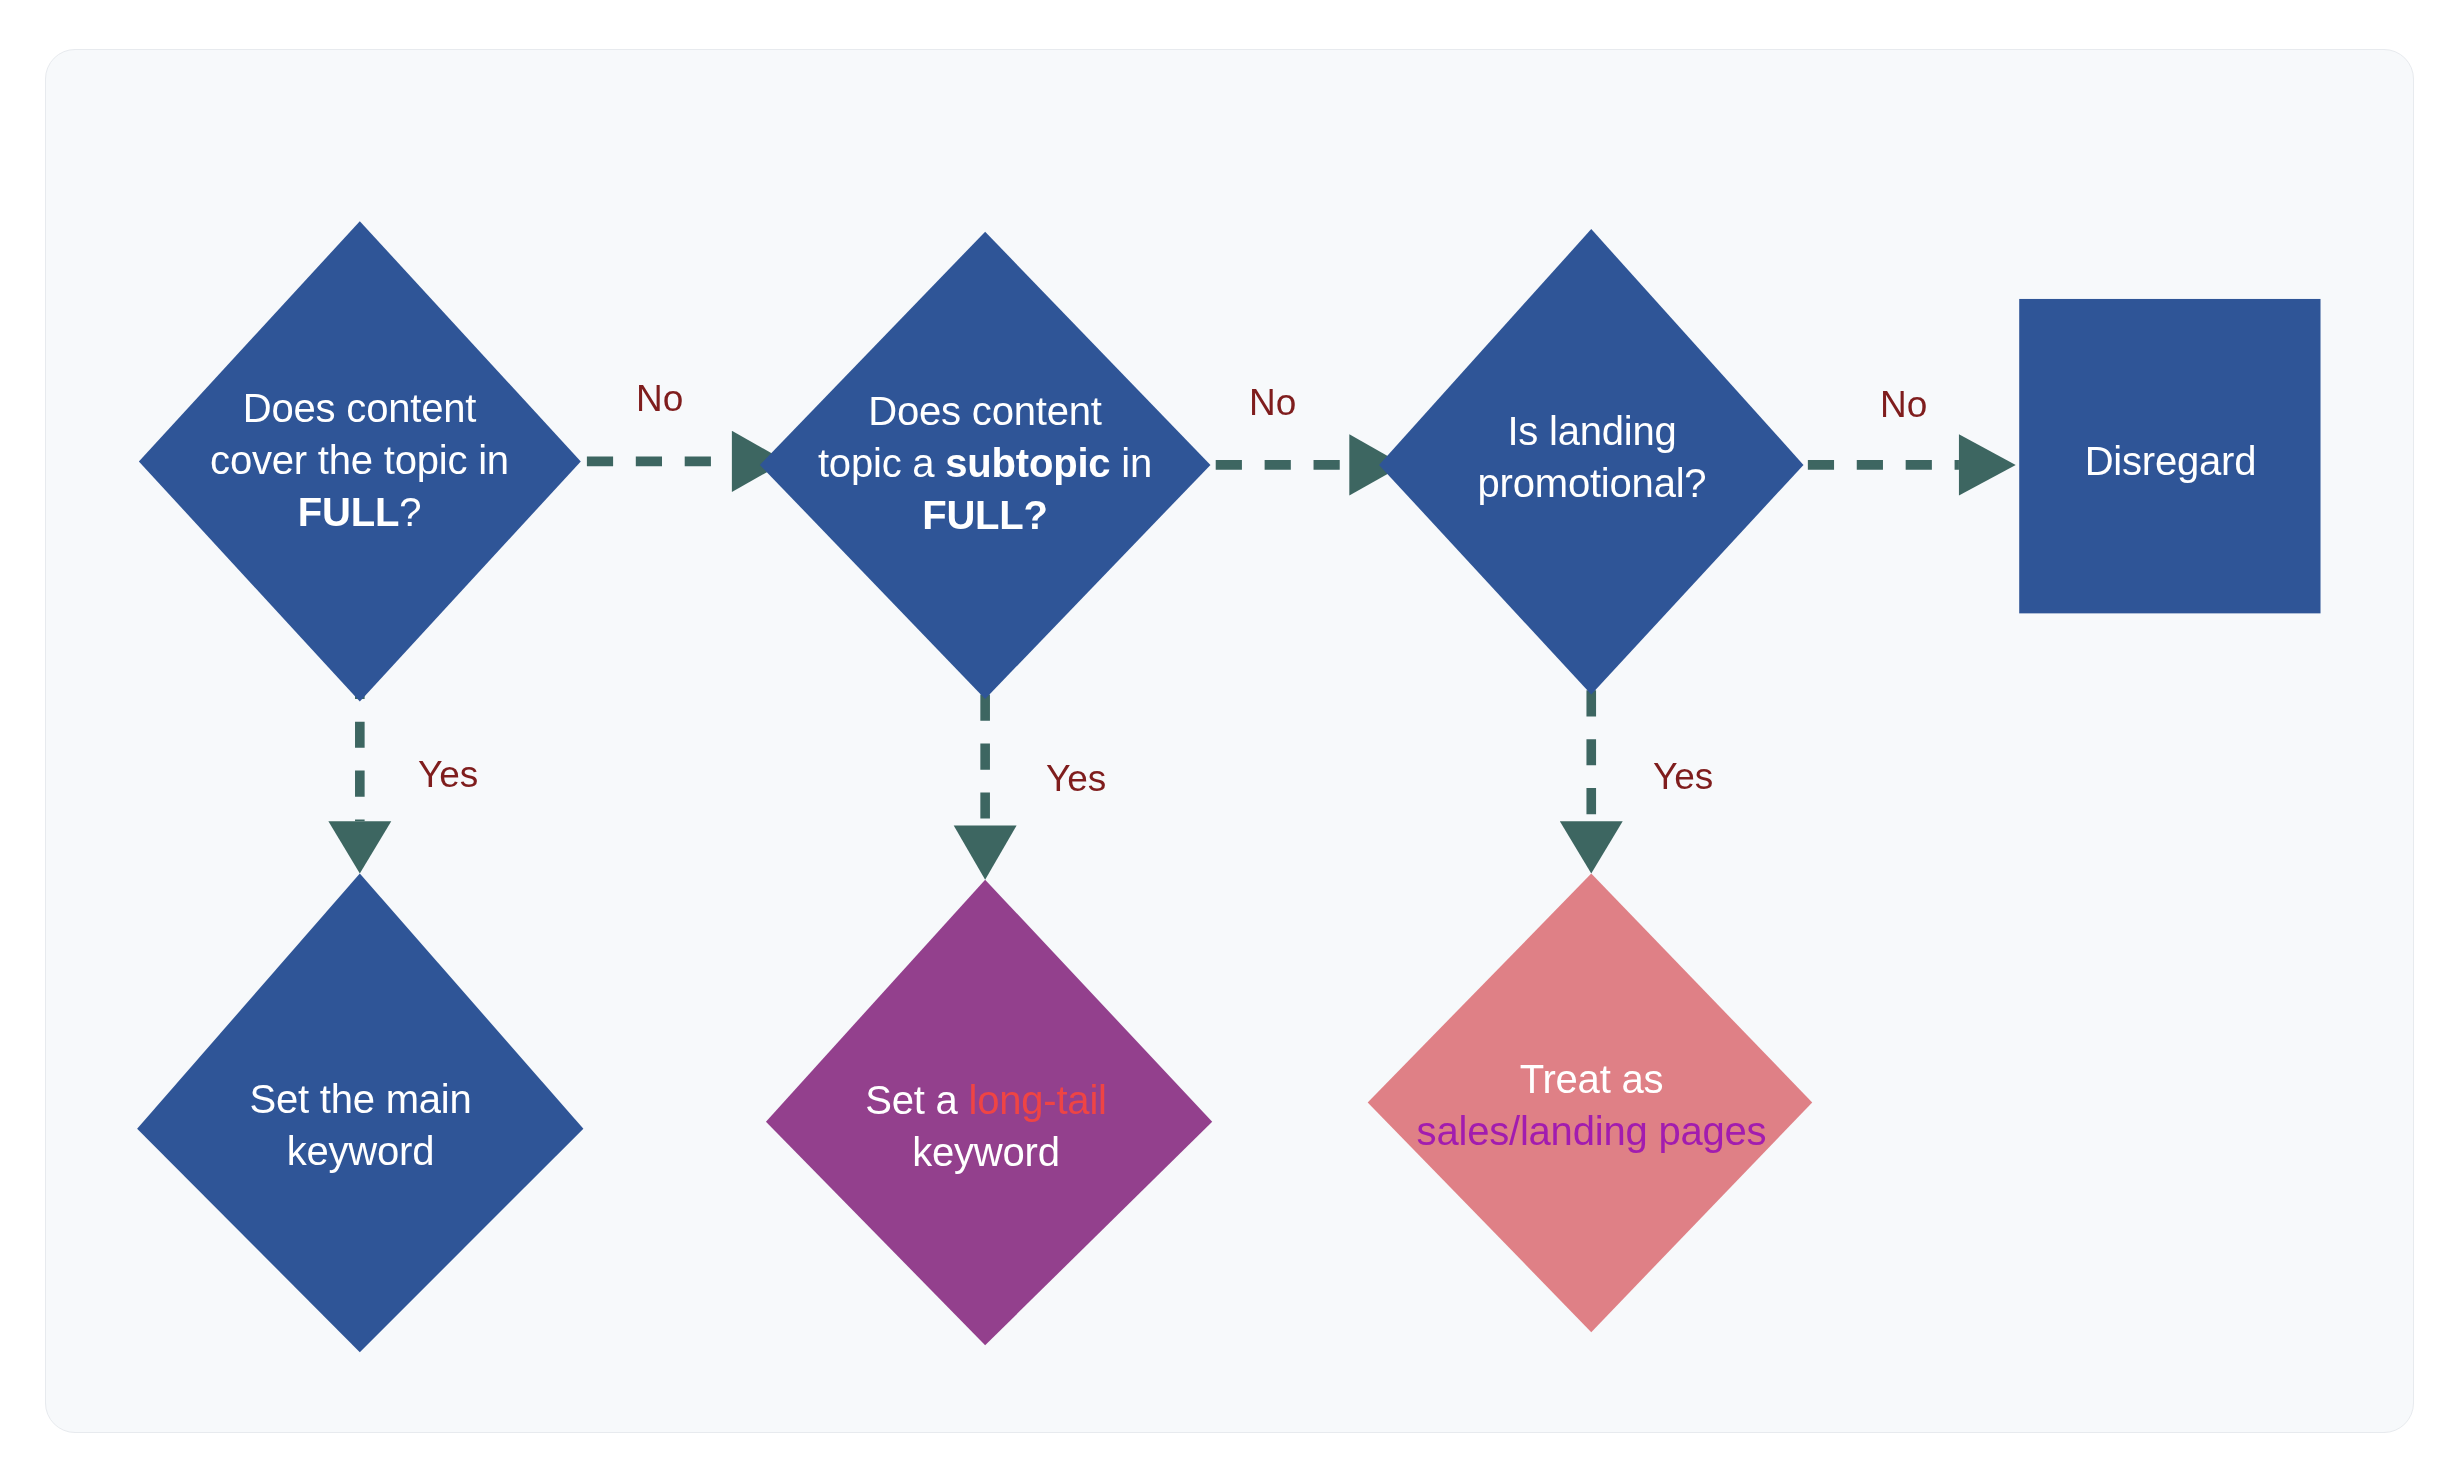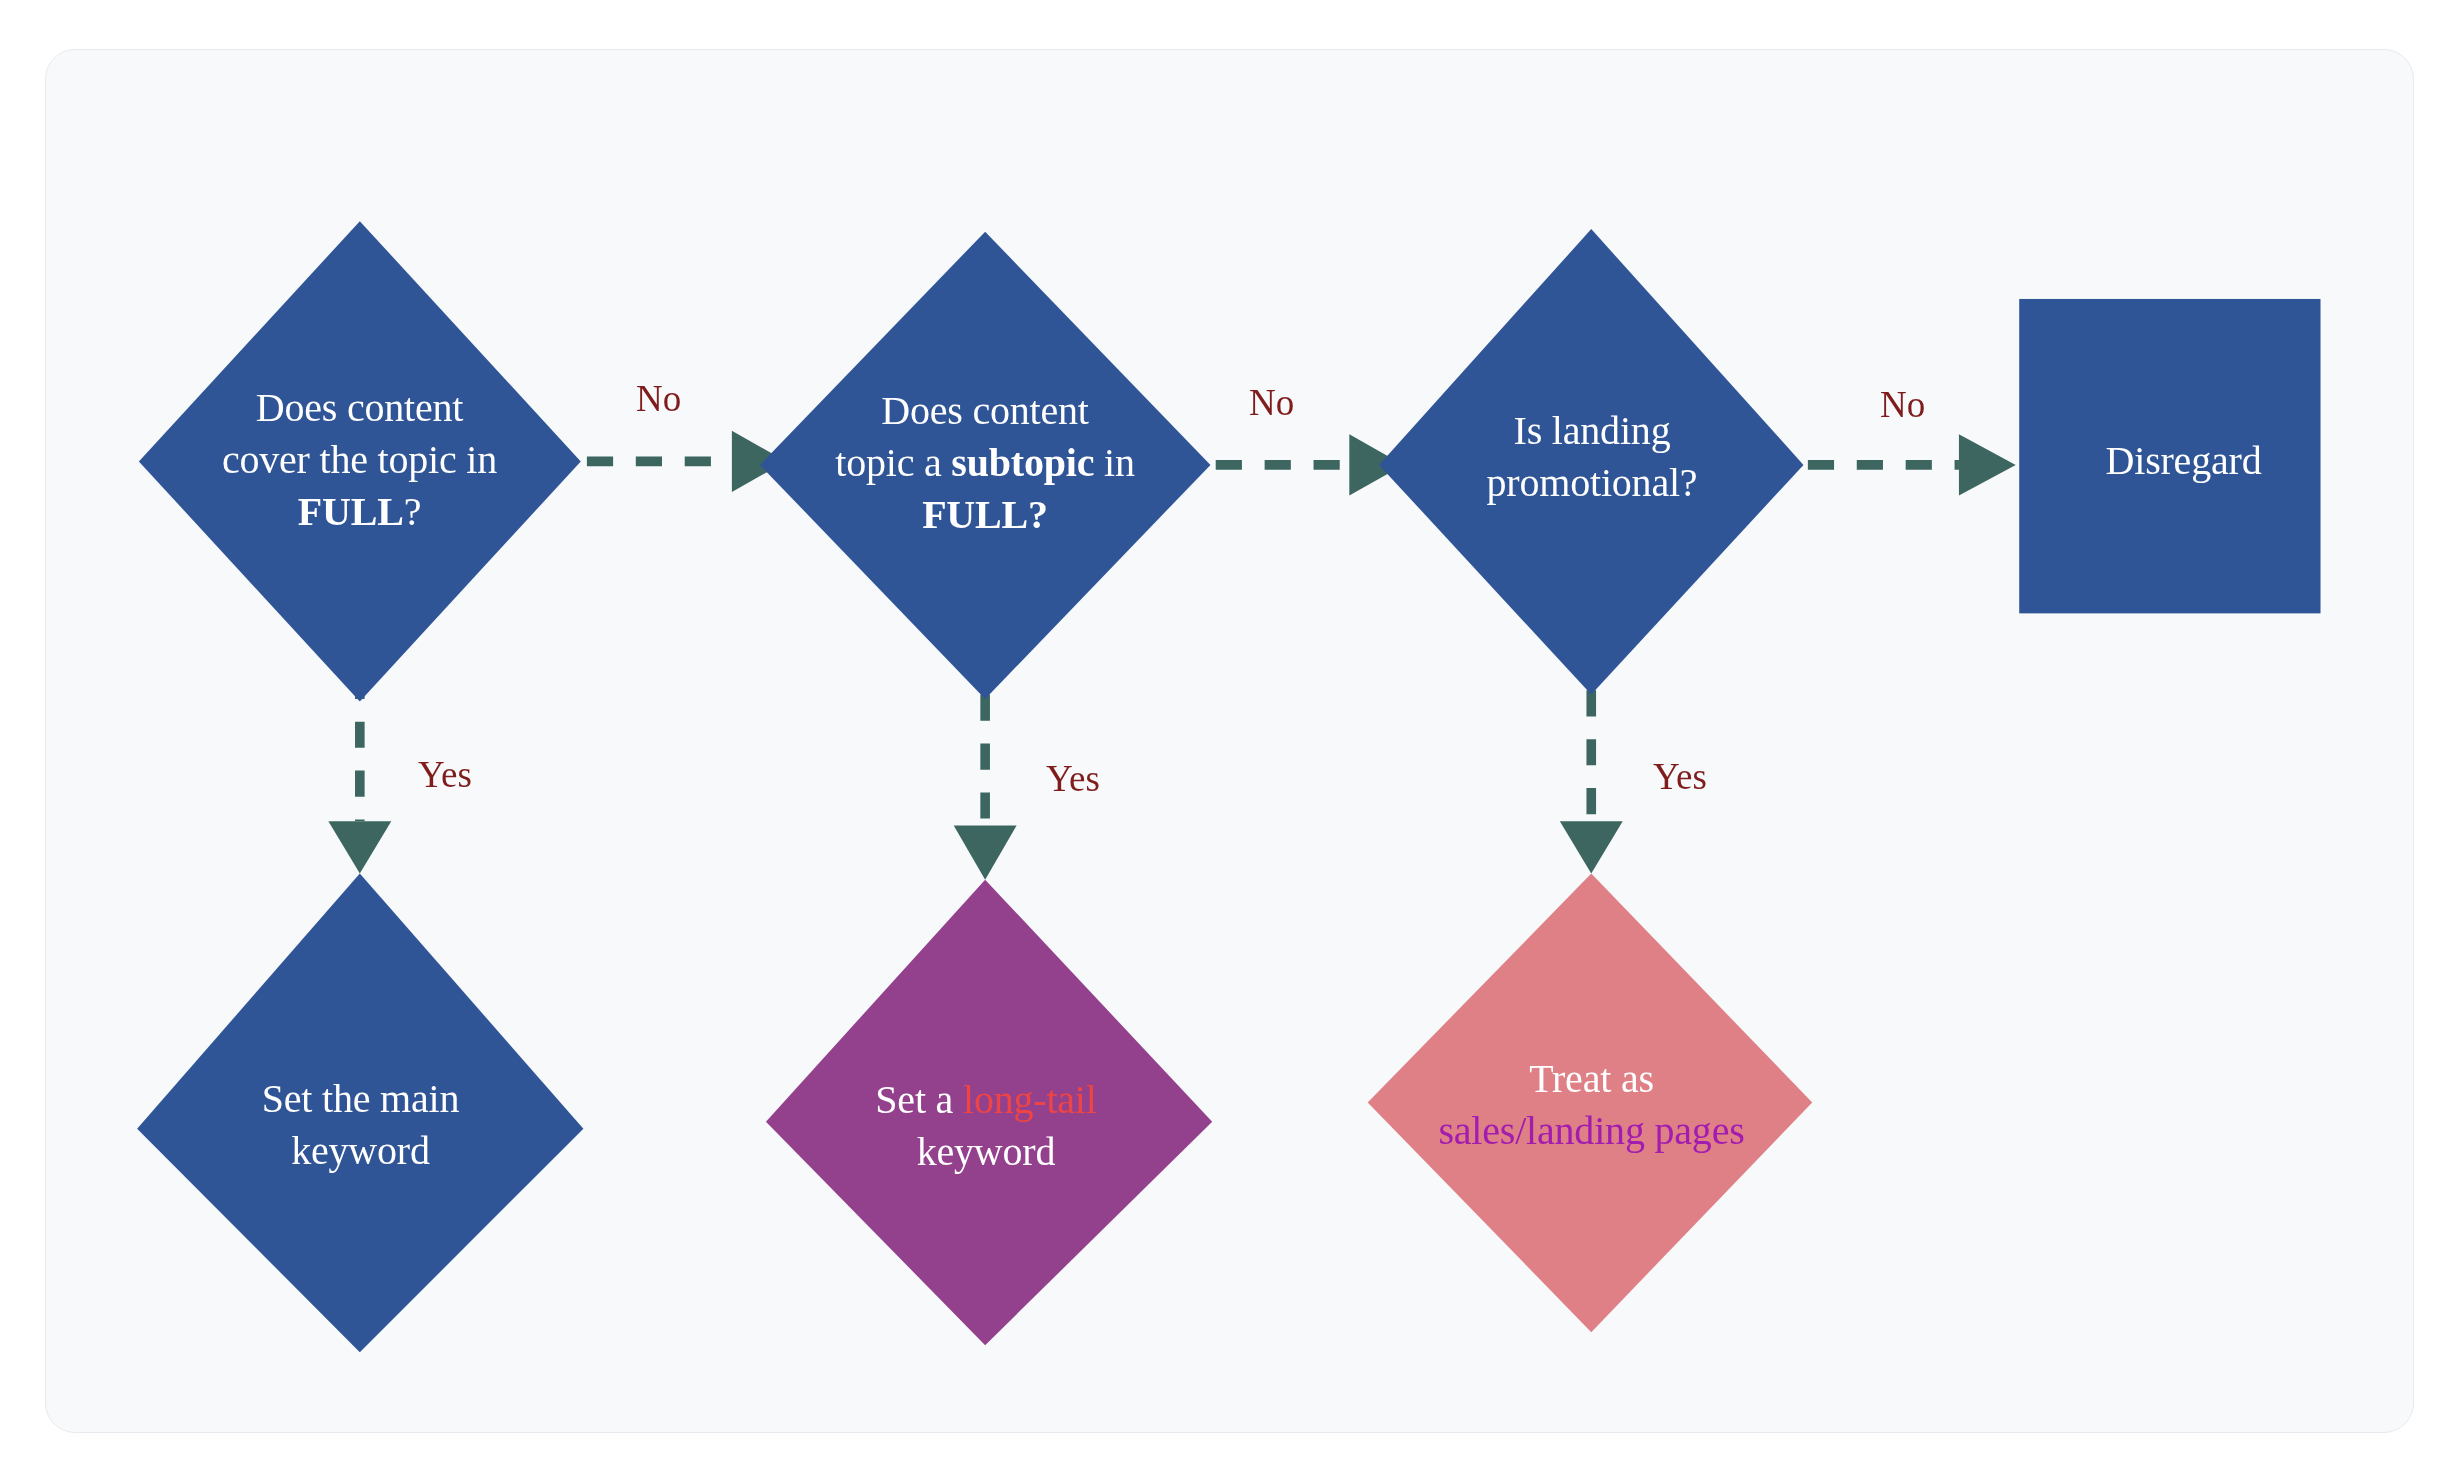--- a/index.html
+++ b/index.html
@@ -6,21 +6,20 @@
   body{
     width:2462px;height:1480px;
     background:#ffffff;
     font-family:"Liberation Sans","DejaVu Sans",sans-serif;
     overflow:hidden;
   }
   #page{
     position:relative;
     width:2462px;height:1392px;
     background:#ffffff;
-    font-family:Liberation Serif, serif;
   }
   
   #panel{
     position:absolute;
     left:45px;top:49px;
     width:2369px;height:1384px;
     background:#f7f9fb;
     border:0.9px solid #e7eaee;
     border-radius:30px;
     box-sizing:border-box;
@@ -126,21 +125,21 @@
       <div><span>Does content</span></div>
       <div><span>topic a </span><b>subtopic</b><span> in</span></div>
       <div><b>FULL</b><b>?</b></div>
     </div>
 
     <div class="nodelabel n-big" style="left:1391px;top:405px;width:402px;">
       <div><span>Is landing</span></div>
       <div><span>promotional?</span></div>
     </div>
 
-    <div class="nodelabel n-box" style="left:2020px;top:435px;width:301px;padding-left:13px;">
+    <div class="nodelabel n-box" style="left:2020px;top:435px;width:301px;">
       <div><span>Disregard</span></div>
     </div>
 
     <div class="nodelabel n-big" style="left:153px;top:1073px;width:415px;">
       <div><span>Set the main</span></div>
       <div><span>keyword</span></div>
     </div>
 
     <div class="nodelabel n-big" style="left:777px;top:1074px;width:418px;">
       <div><span>Set a </span><span class="hl-gold">long-tail</span></div>

